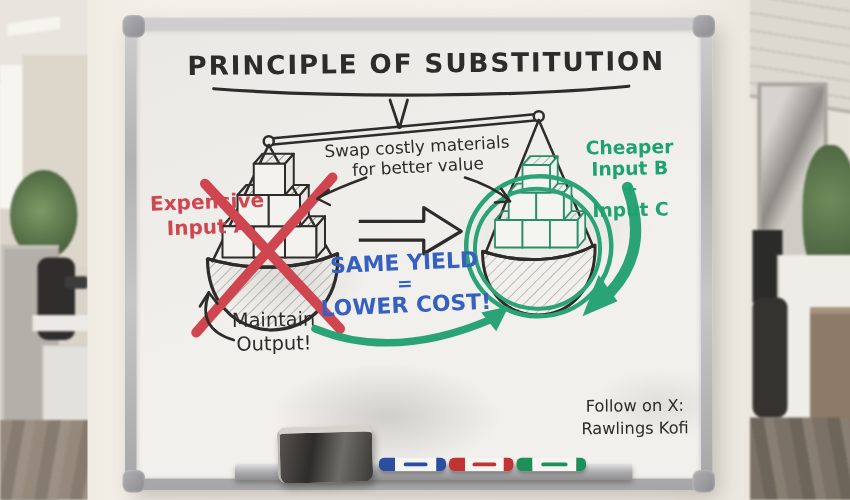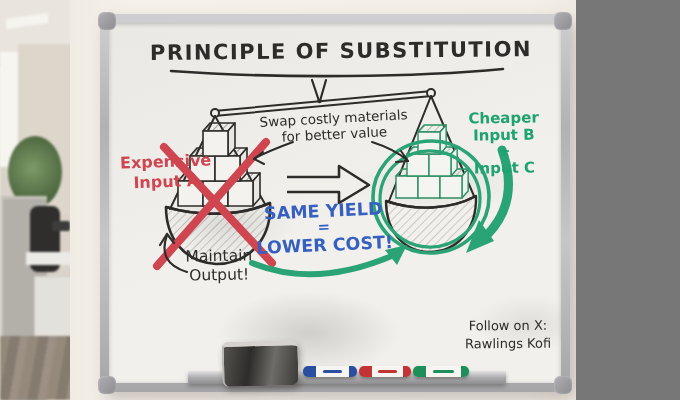--- a/index.html
+++ b/index.html
@@ -1,16 +1,16 @@
 <!DOCTYPE html>
 <html><head>
 <meta charset="utf-8">
 <style>
   html,body{margin:0;padding:0;background:#777;}
-  .scene{position:relative;width:576px;height:400px;overflow:hidden;
+  .scene{position:relative;width:680px;height:400px;overflow:hidden;
          font-family:"DejaVu Sans",sans-serif;background:#efeae1;}
 
   
   .bg-left{position:absolute;left:0;top:0;width:74px;height:400px;background:#d9d3c9;filter:blur(1px);}
   .bg-left .ceil{position:absolute;left:-6px;top:-14px;width:90px;height:72px;background:#e9e5de;
                  transform:skewY(-8deg);border-bottom:2px solid #cfcac2;}
   .bg-left .vent{position:absolute;left:6px;top:16px;width:42px;height:10px;background:#f6f4ef;transform:skewY(-8deg);}
   .bg-left .window{position:absolute;left:0;top:52px;width:20px;height:115px;background:#f7f5f0;}
   .bg-left .backwall{position:absolute;left:18px;top:44px;width:60px;height:170px;background:#ddd6ca;}
   .bg-left .plant{position:absolute;left:8px;top:136px;width:54px;height:72px;border-radius:50%;

